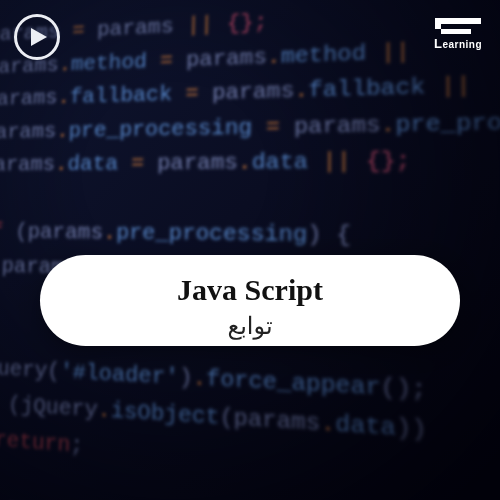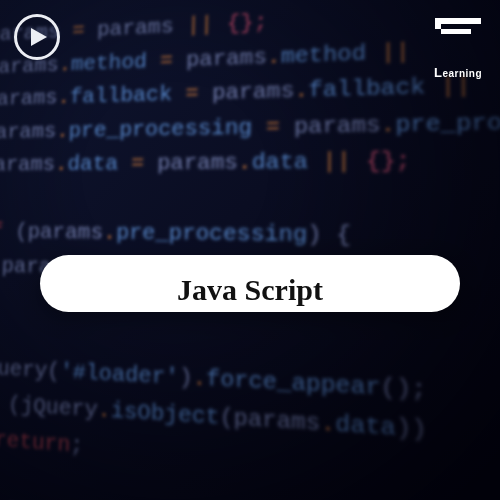--- a/index.html
+++ b/index.html
@@ -64,21 +64,20 @@
   }
   .play svg { display: block; margin-left: 3px; }
   .brand {
     position: absolute;
     top: 18px;
     right: 18px;
     display: flex;
     flex-direction: column;
     align-items: center;
     color: #fff;
-    gap: 29px;
   }
   .brand .logo {
     width: 46px;
     height: 16px;
     position: relative;
     margin-bottom: 2px;
   }
   .brand .logo .bar-top {
     position: absolute;
     top: 0; right: 0;
@@ -174,15 +173,16 @@
       <div class="stub"></div>
       <div class="bar-bot"></div>
     </div>
     <div class="txt">
       <span class="big">L</span><span>earning</span>
     </div>
   </div>
 
   <div class="pill">
     <div class="title">Java Script</div>
+    <div class="subtitle">توابع</div>
   </div>
 
 </div>
 
 </body></html>

